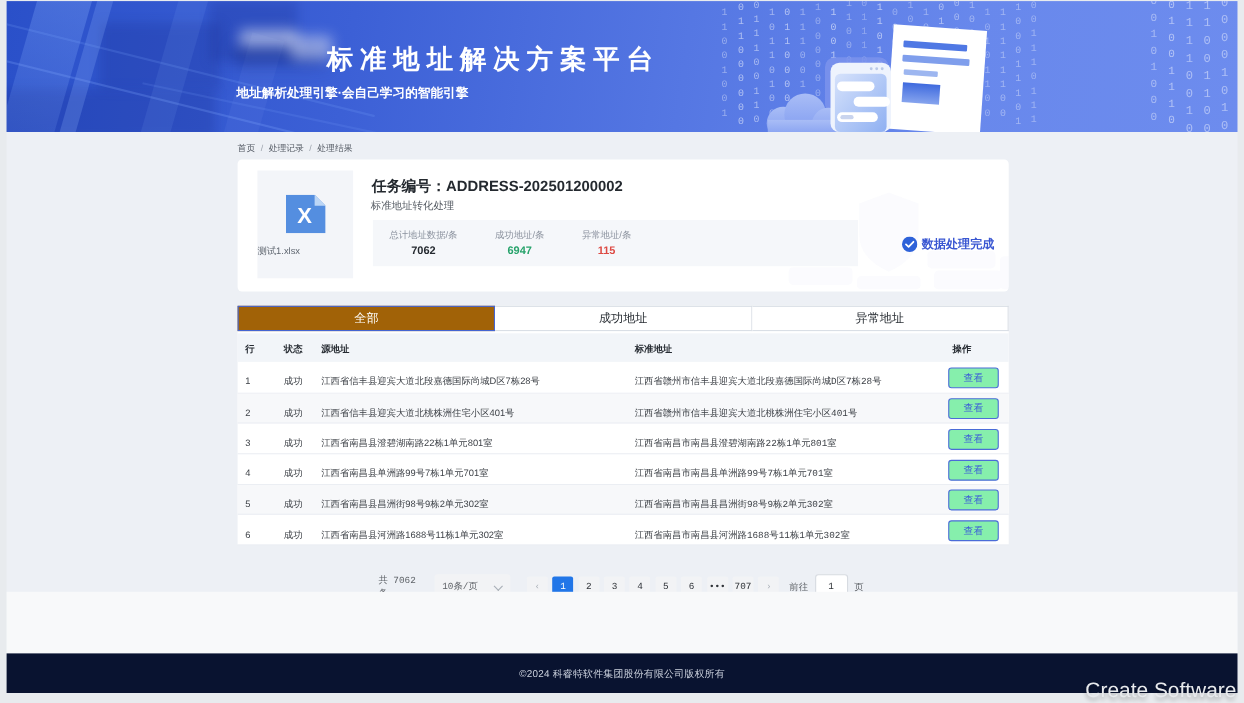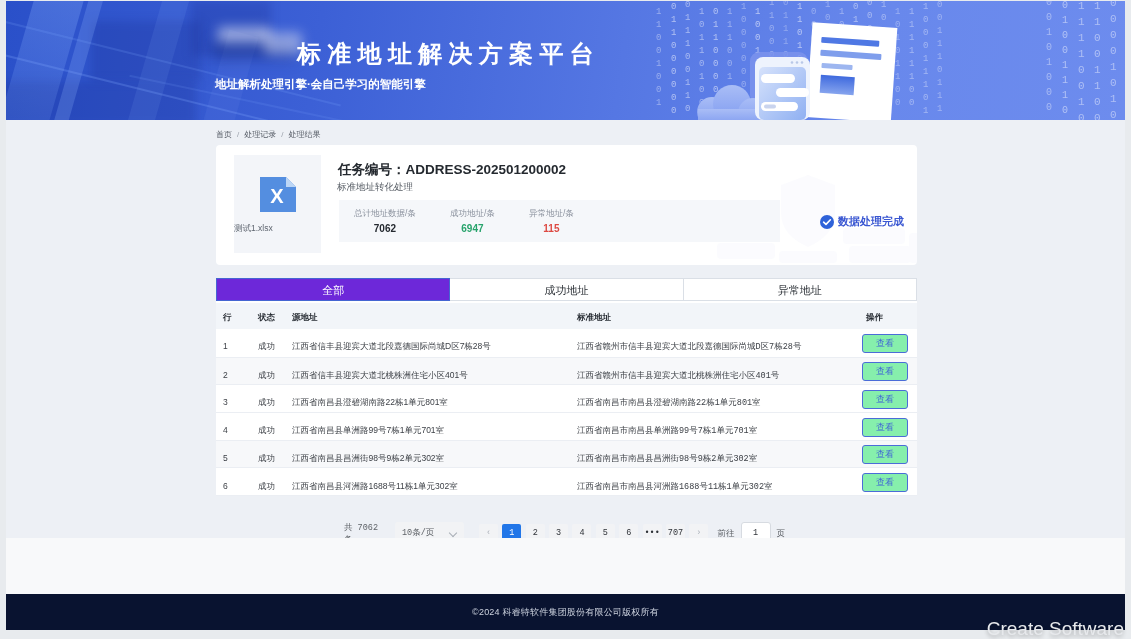--- a/index.html
+++ b/index.html
@@ -24,21 +24,21 @@
 .stat{position:absolute;top:8px;}
 .stat .lb{font-size:8.5px;color:#8b929e;}
 .stat .num{font-size:10px;font-weight:bold;color:#24292f;margin-top:3px;}
 #done{position:absolute;left:588px;top:69px;display:flex;align-items:center;padding-left:16px;}
 #done .txt{font-size:11px;font-weight:bold;color:#3a57d2;margin-left:4px;}
 #wmark{position:absolute;right:-26px;top:28px;opacity:0.55;}
 #card2{position:absolute;left:210px;top:277px;width:701px;height:217px;background:#fff;}
 #tabs{position:absolute;left:0;top:0;width:701px;height:23px;display:flex;}
 .tab{flex:1;text-align:center;line-height:22px;font-size:11px;color:#2b3036;background:#fff;border:1px solid #dadfe6;border-left:none;}
 .tab.first{border-left:1px solid #dadfe6;}
-.tab.active{background:#6d28d9;color:#fff;border-color:#4565d2;}
+.tab.active{background:#a16207;color:#fff;border-color:#4565d2;}
 #thead{position:absolute;left:0;top:25px;width:701px;height:26px;background:#f2f5f9;font-size:8.5px;font-weight:bold;color:#272c33;}
 #thead span{position:absolute;top:9px;white-space:nowrap;}
 .trow{position:absolute;left:0;width:701px;height:27.7px;border-bottom:1px solid #ebeef3;font-size:8.5px;color:#3d4147;}
 .trow span{position:absolute;top:12px;white-space:nowrap;}
 .trow.stripe{background:#f7f8fa;}
 .c-idx{left:7px;}
 .c-st{left:42px;}
 .c-src{left:76px;}
 .c-std{left:361px;font-family:Liberation Mono, monospace;}
 .vbtn{position:absolute;left:646px;top:4.5px;width:46px;height:19px;border:1px solid #4b6cd8;border-radius:3px;color:#3f63d6;font-size:9px;text-align:center;line-height:17px;background:#86efac;}

